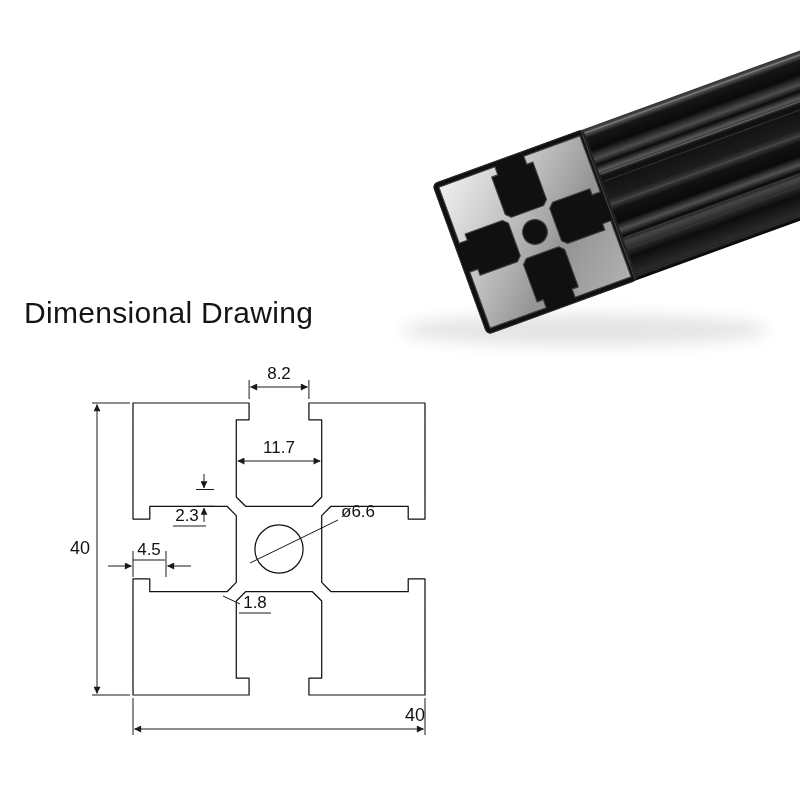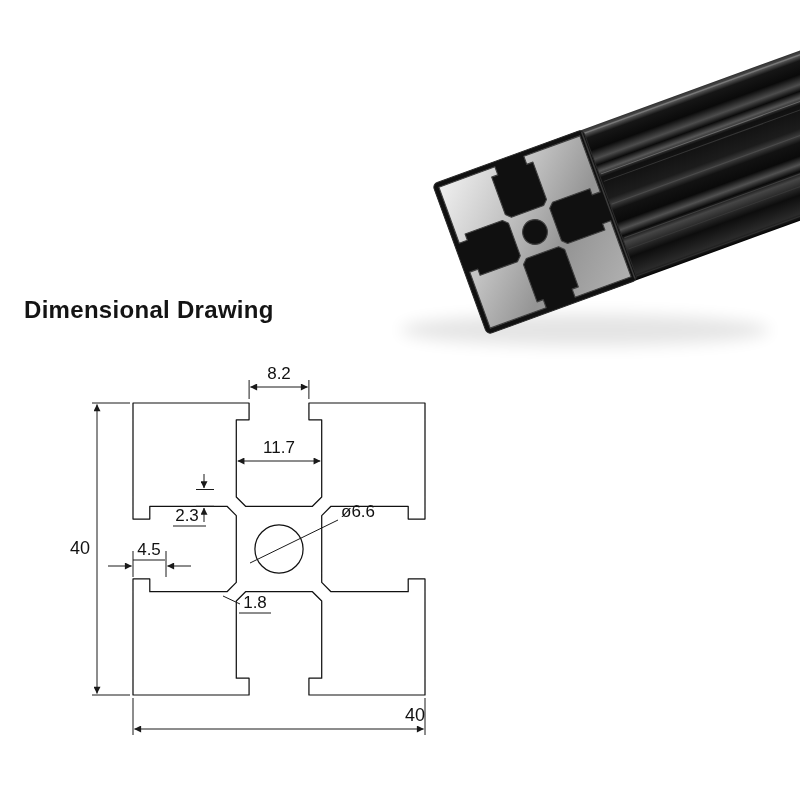--- a/index.html
+++ b/index.html
@@ -3,21 +3,21 @@
 <meta charset="utf-8">
 <style>
   html,body { margin:0; padding:0; background:#fff; }
   .canvas {
     position:relative; width:800px; height:800px;
     background:#ffffff; overflow:hidden;
     font-family:"Liberation Sans", sans-serif;
   }
   .page-title {
     position:absolute; left:24px; top:296px; margin:0;
-    font-size:24px; font-weight:700; color:#141414; letter-spacing:0.3px;
+    font-size:30px; font-weight:400; color:#141414; letter-spacing:0.3px;
     font-family:"Liberation Sans", sans-serif;
   }
   svg.scene { position:absolute; left:0; top:0; }
   .dim-text { font-family:"Liberation Sans", sans-serif; font-size:17px; fill:#111; }
   .dim-text-big { font-family:"Liberation Sans", sans-serif; font-size:18px; fill:#111; }
   .dim-stroke { stroke:#1a1a1a; stroke-width:1; fill:none; }
 </style>
 </head>
 <body>
 

